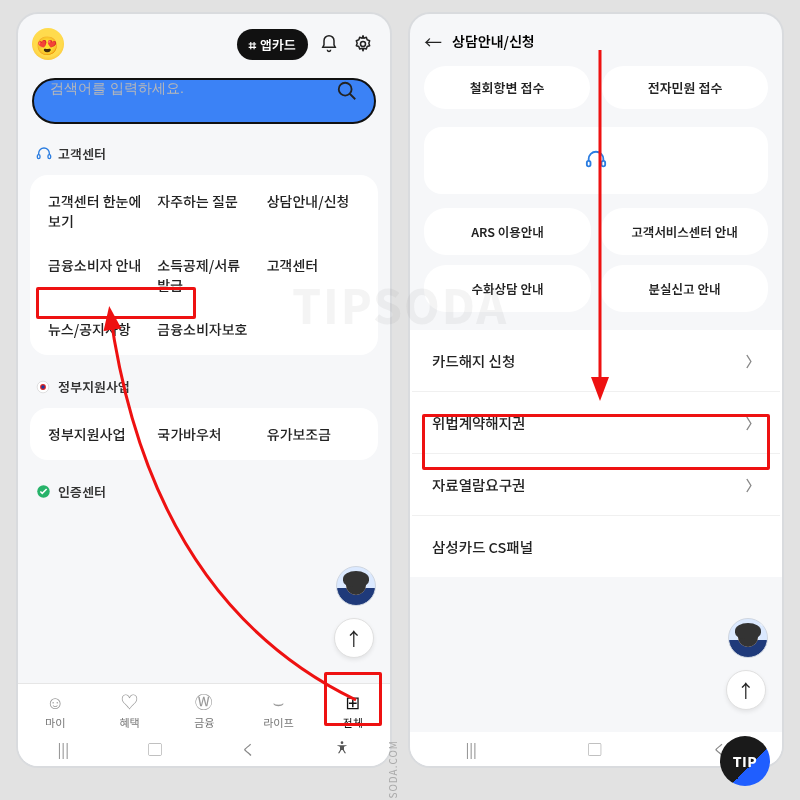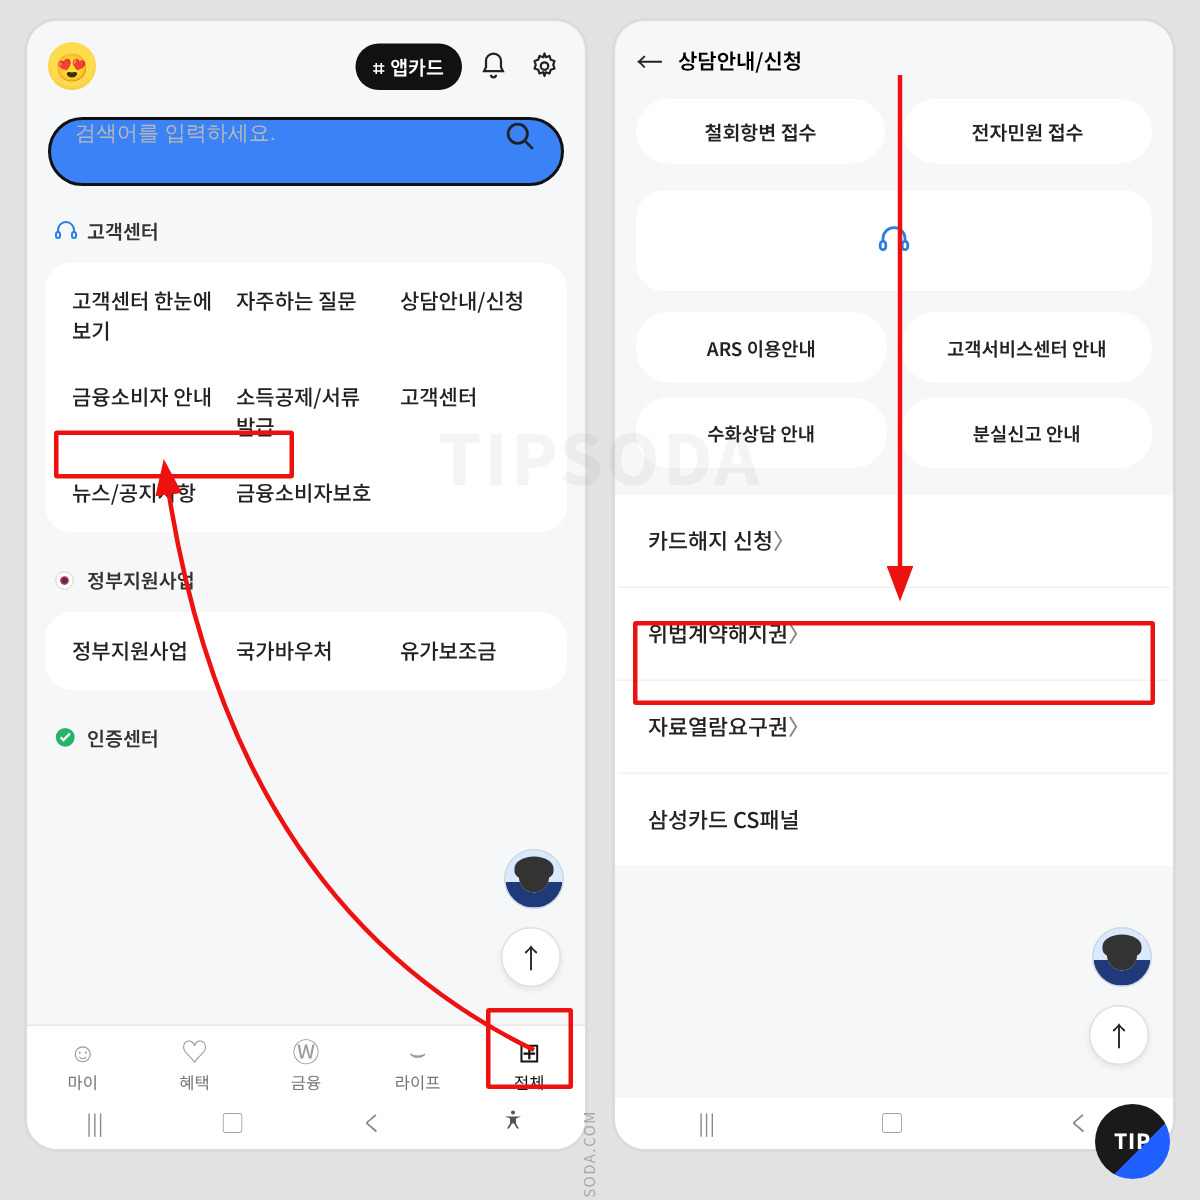--- a/index.html
+++ b/index.html
@@ -170,30 +170,30 @@
     display:grid; grid-template-columns:1fr 1fr; gap:10px;
     padding: 0 14px 8px 14px;
   }
   .chip-grid .chip { padding:14px 0; font-size:12.5px; }
   .list {
     background:#fff;
     margin: 10px 0 0 0;
     padding: 0 2px;
   }
   .row {
-    display:flex; align-items:center; justify-content:flex-start;
+    display:flex; align-items:center; justify-content:space-between;
     padding: 20px 20px;
     font-size:14.5px; color:#222; font-weight:500;
     border-bottom:1px solid #f0f0f0;
   }
   .row .chev { color:#888; }
   
   svg.anno { position:absolute; top:0; left:0; width:800px; height:800px; pointer-events:none; }
   .tipbadge {
-    position:absolute; right:20px; bottom:14px;
+    position:absolute; right:30px; bottom:14px;
     width:50px;height:50px;border-radius:50%;
     background:linear-gradient(135deg,#1a1a1a 60%,#1f5eff 60%);
     color:#fff; font-weight:800; font-size:14px;
     display:flex;align-items:center;justify-content:center;
     letter-spacing:.5px;
   }
   .watermark {
     position:absolute; left:50%; top:38%; transform:translate(-50%,-50%);
     font-size:46px; font-weight:800; color:rgba(120,120,120,.08);
     letter-spacing:2px; pointer-events:none;

